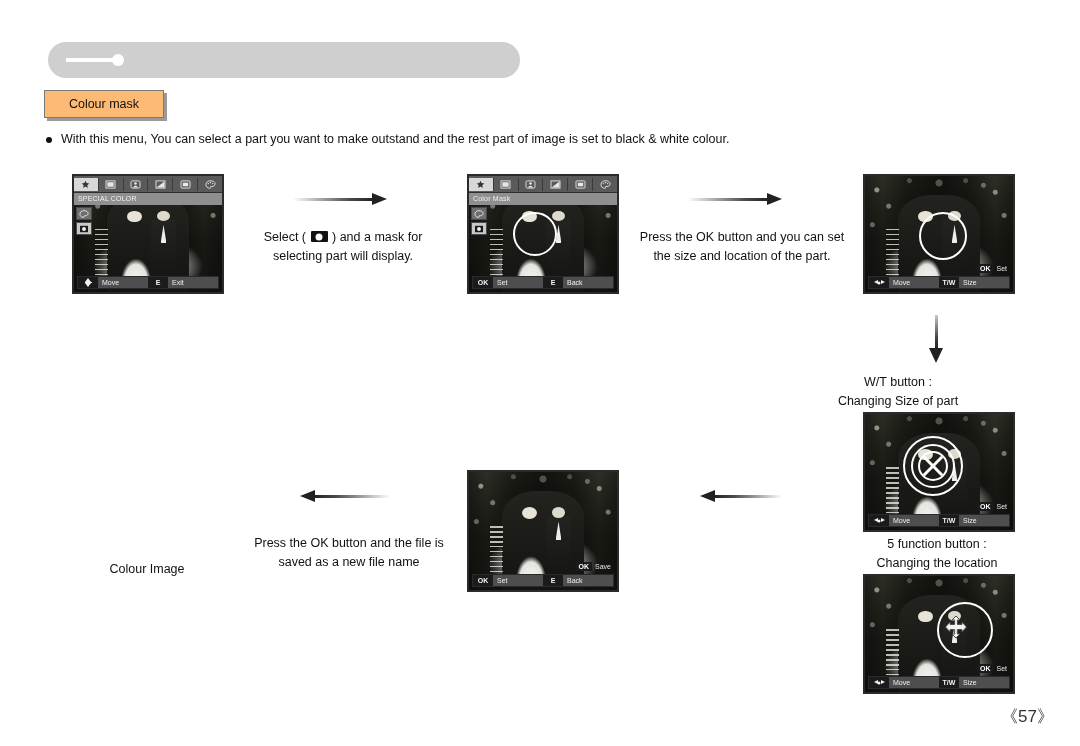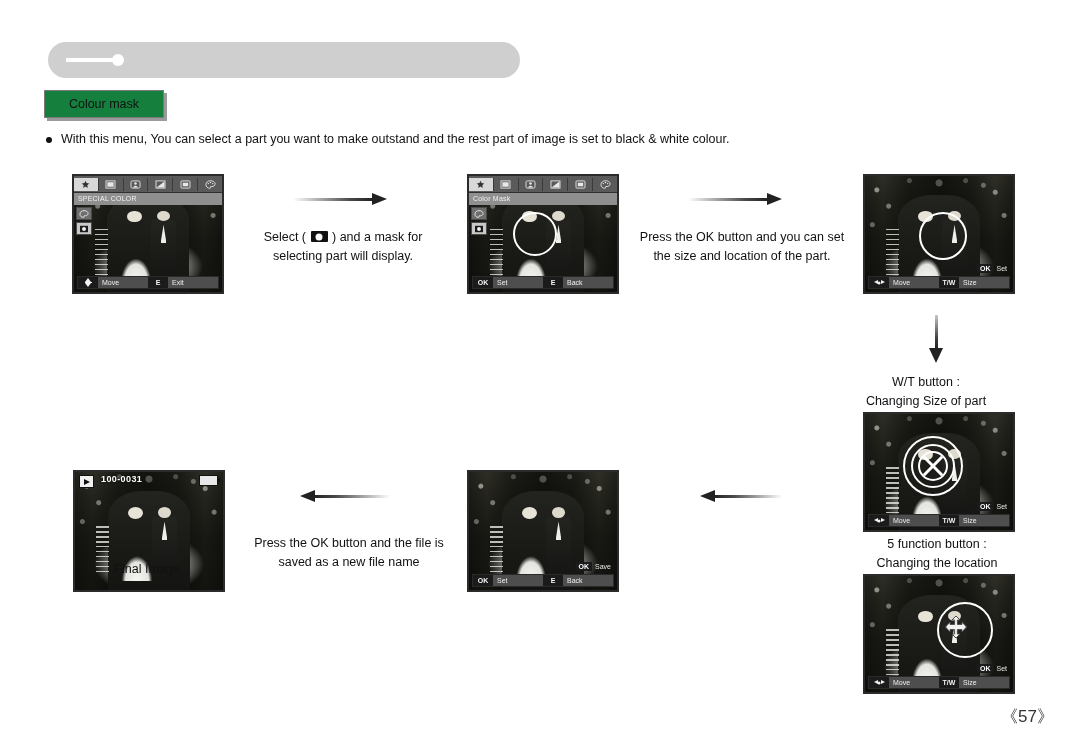--- a/index.html
+++ b/index.html
@@ -22,21 +22,21 @@
     position:absolute;left:64px;top:12px;width:12px;height:12px;border-radius:50%;
     background:#ffffff;
   }
   .title-text{
     position:absolute;left:86px;top:5px;
     font-size:22px;font-weight:bold;letter-spacing:-0.2px;color:#111;
     white-space:nowrap;
   }
   .tab-box{
     position:absolute;left:44px;top:90px;width:118px;height:26px;
-    background:#15803d;border:1px solid #7a7a7a;box-shadow:3px 3px 0 #9a9a9a;
+    background:#fdba74;border:1px solid #7a7a7a;box-shadow:3px 3px 0 #9a9a9a;
   }
   .tab-label{
     position:absolute;left:0;top:0;width:118px;height:26px;line-height:26px;
     text-align:center;font-size:12.5px;color:#111;
   }
 
   
   .bullet-row{
     position:absolute;left:46px;top:131px;width:960px;
     display:flex;align-items:flex-start;gap:9px;
@@ -475,21 +475,21 @@
       <div class="bb-key">T/W</div>
       <div class="bb-lab">Size</div>
     </div>
   </div>
 
   <div class="dn-arrow" style="left:931px;top:315px;height:48px;">
     <div class="shaft"></div>
       <div class="head"></div>
   </div>
 
-  <div class="cap" style="left:846px;top:373px;width:160px;">
+  <div class="cap" style="left:818px;top:373px;width:160px;">
     <span>W/T button :</span><br>
     <span>Changing Size of part</span>
   </div>
 
   <div class="lcd" style="left:863px;top:412px;width:148px;height:116px;">
     <div class="lcd-photo">
       <div class="foliage"></div>
       <div class="arch"></div>
       <div class="rail"></div>
       <div class="bride"></div>
@@ -600,42 +600,20 @@
   <div class="hr-arrow left" style="left:300px;top:492px;width:90px;">
     <div class="shaft"></div>
       <div class="head"></div>
   </div>
 
   <div class="cap" style="left:236px;top:534px;width:226px;">
     <span>Press the OK button and the file is</span><br>
     <span>saved as a new file name</span>
   </div>
 
-  <div class="lcd" style="left:73px;top:470px;width:148px;height:118px;">
-    <div class="lcd-photo">
-      <div class="foliage"></div>
-      <div class="arch"></div>
-      <div class="rail"></div>
-      <div class="bride"></div>
-      <div class="bride-head"></div>
-      <div class="groom"></div>
-      <div class="groom-head"></div>
-      <div class="groom-shirt"></div>
-    </div>
-
-    <div class="colour-spot" style="left:34%;top:20%;width:42%;height:50%;"></div>
-
-    <div class="pb-bar">
-      <div class="pb-icon">
-          <span class="pb-tri"></span>
-        </div>
-      <div class="pb-num">100-0031</div>
-      <div class="pb-batt"></div>
-    </div>
-  </div>
 
   <div class="cap" style="left:73px;top:560px;width:148px;">
-    <span>Final Image</span>
+    <span>Colour Image</span>
   </div>
 
   <div class="pagenum">《57》</div>
 
 </div>
 
 </body></html>

